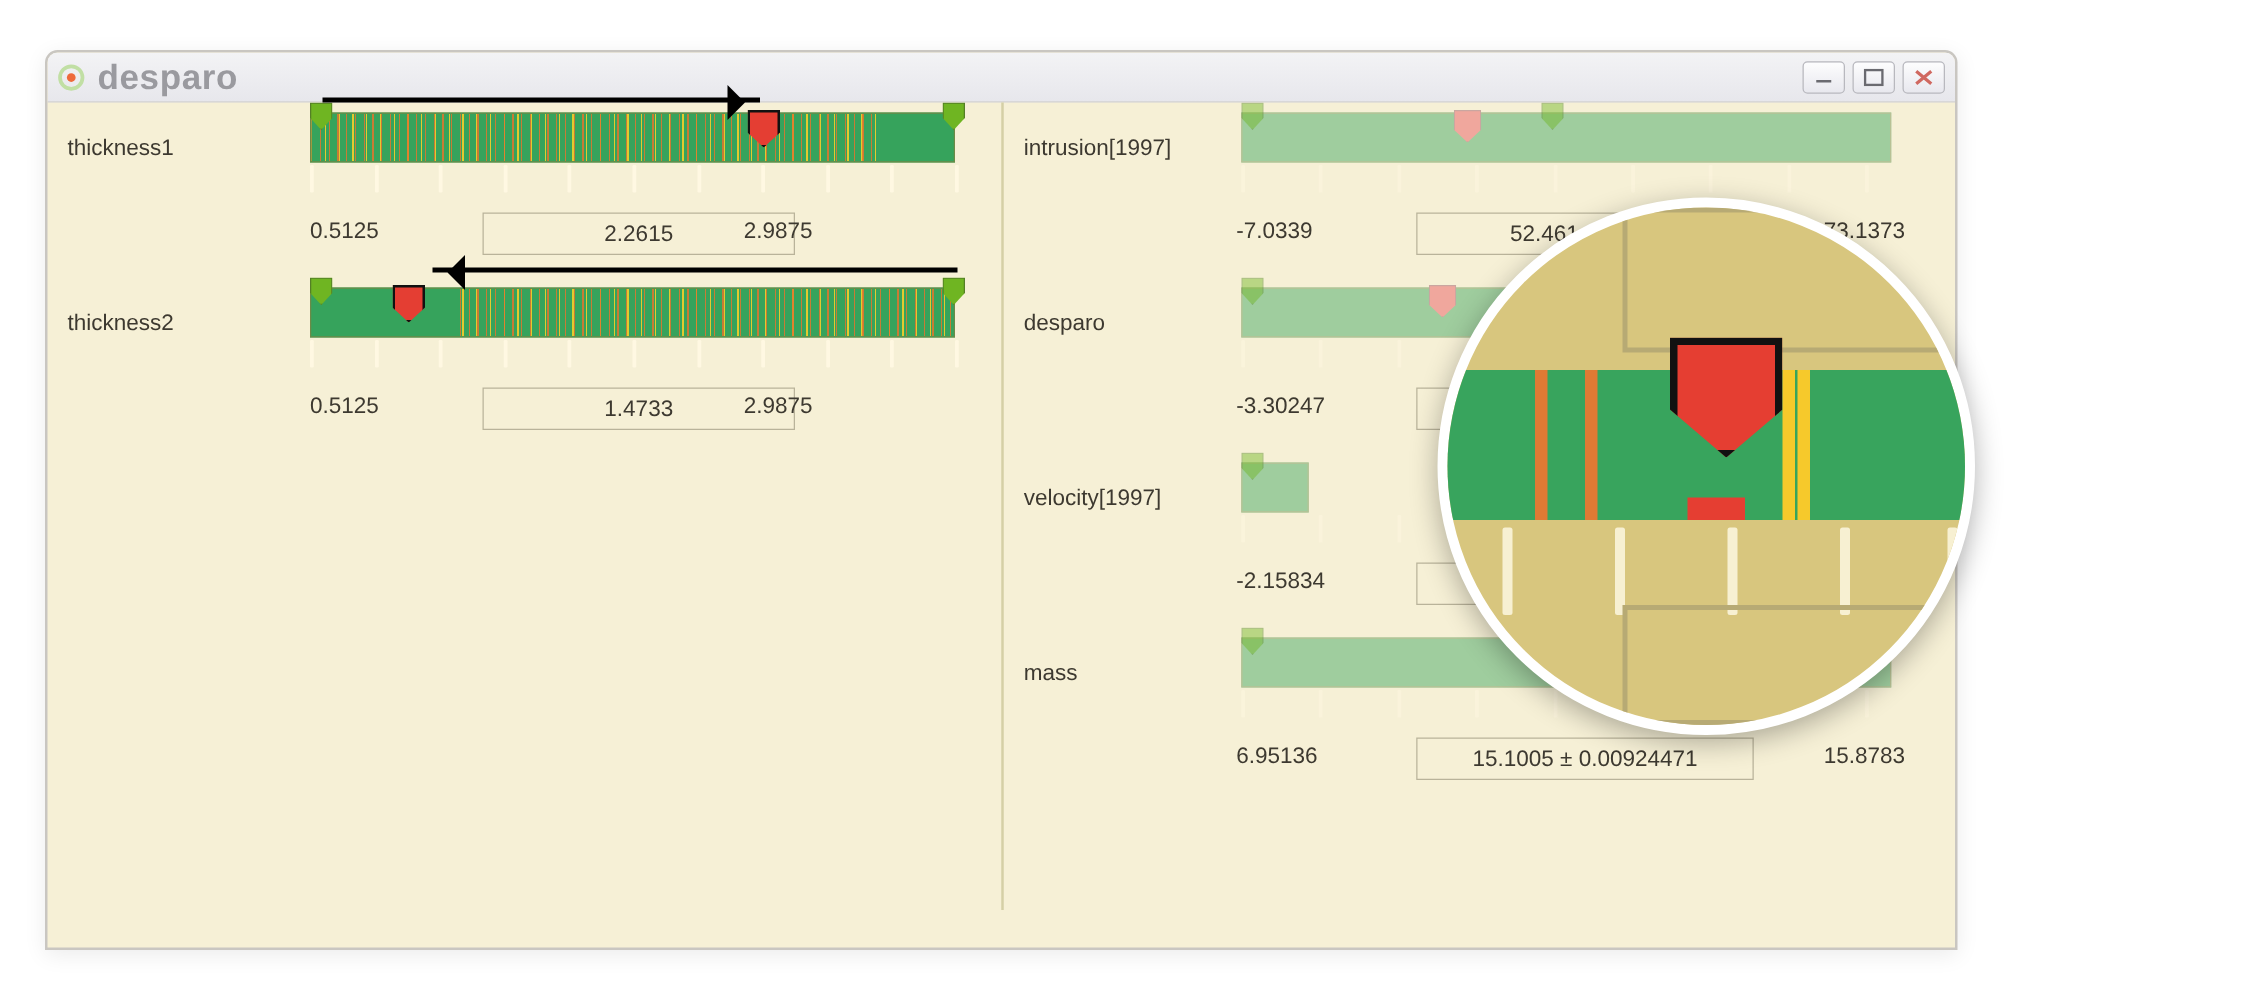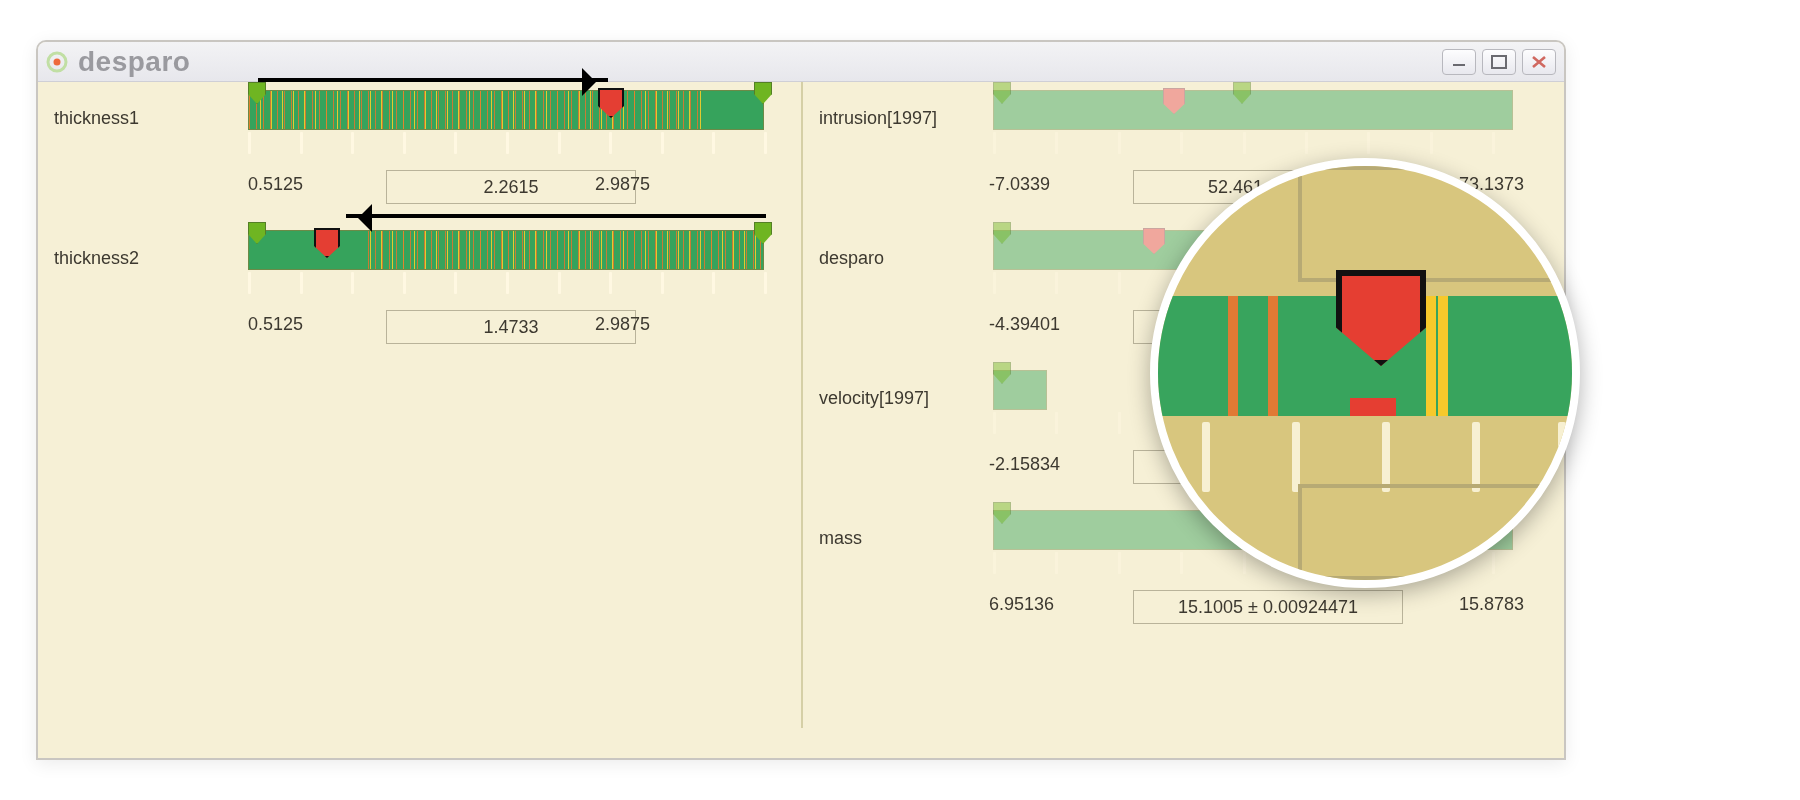--- a/index.html
+++ b/index.html
@@ -244,21 +244,21 @@
           <i style="left:0%"></i>
             <i style="left:12%"></i>
             <i style="left:24%"></i>
             <i style="left:36%"></i>
             <i style="left:48%"></i>
             <i style="left:60%"></i>
             <i style="left:72%"></i>
             <i style="left:84%"></i>
             <i style="left:96%"></i>
         </div>
-        <div class="minlbl" style="opacity:1">-4.39401</div>
+        <div class="minlbl" style="opacity:1">-3.30247</div>
         <div class="readout" style="opacity:1"></div>
       </div>
 
       <div class="row faded" style="top:280px">
         <div class="label" style="opacity:1">velocity[1997]</div>
         <div class="bar" style="width:54px"></div>
         <div class="handle" style="left:190px"></div>
         <div class="ticks">
           <i style="left:0%"></i>
             <i style="left:12%"></i>

